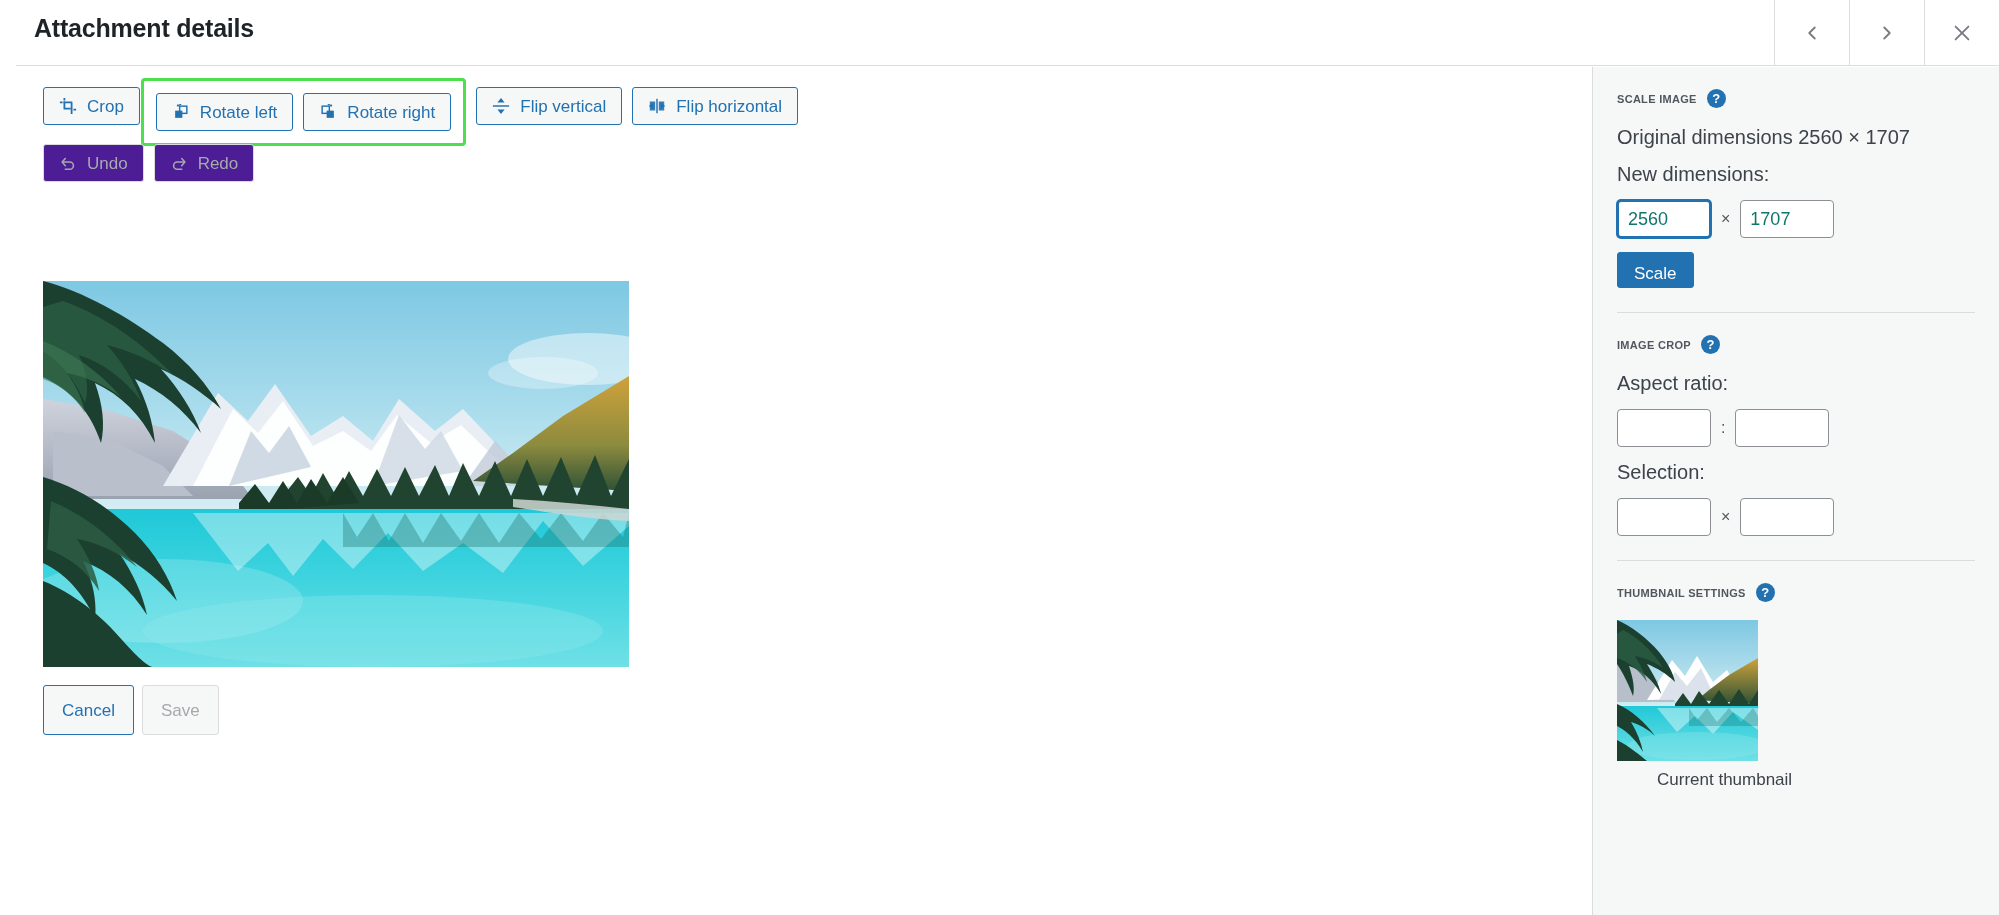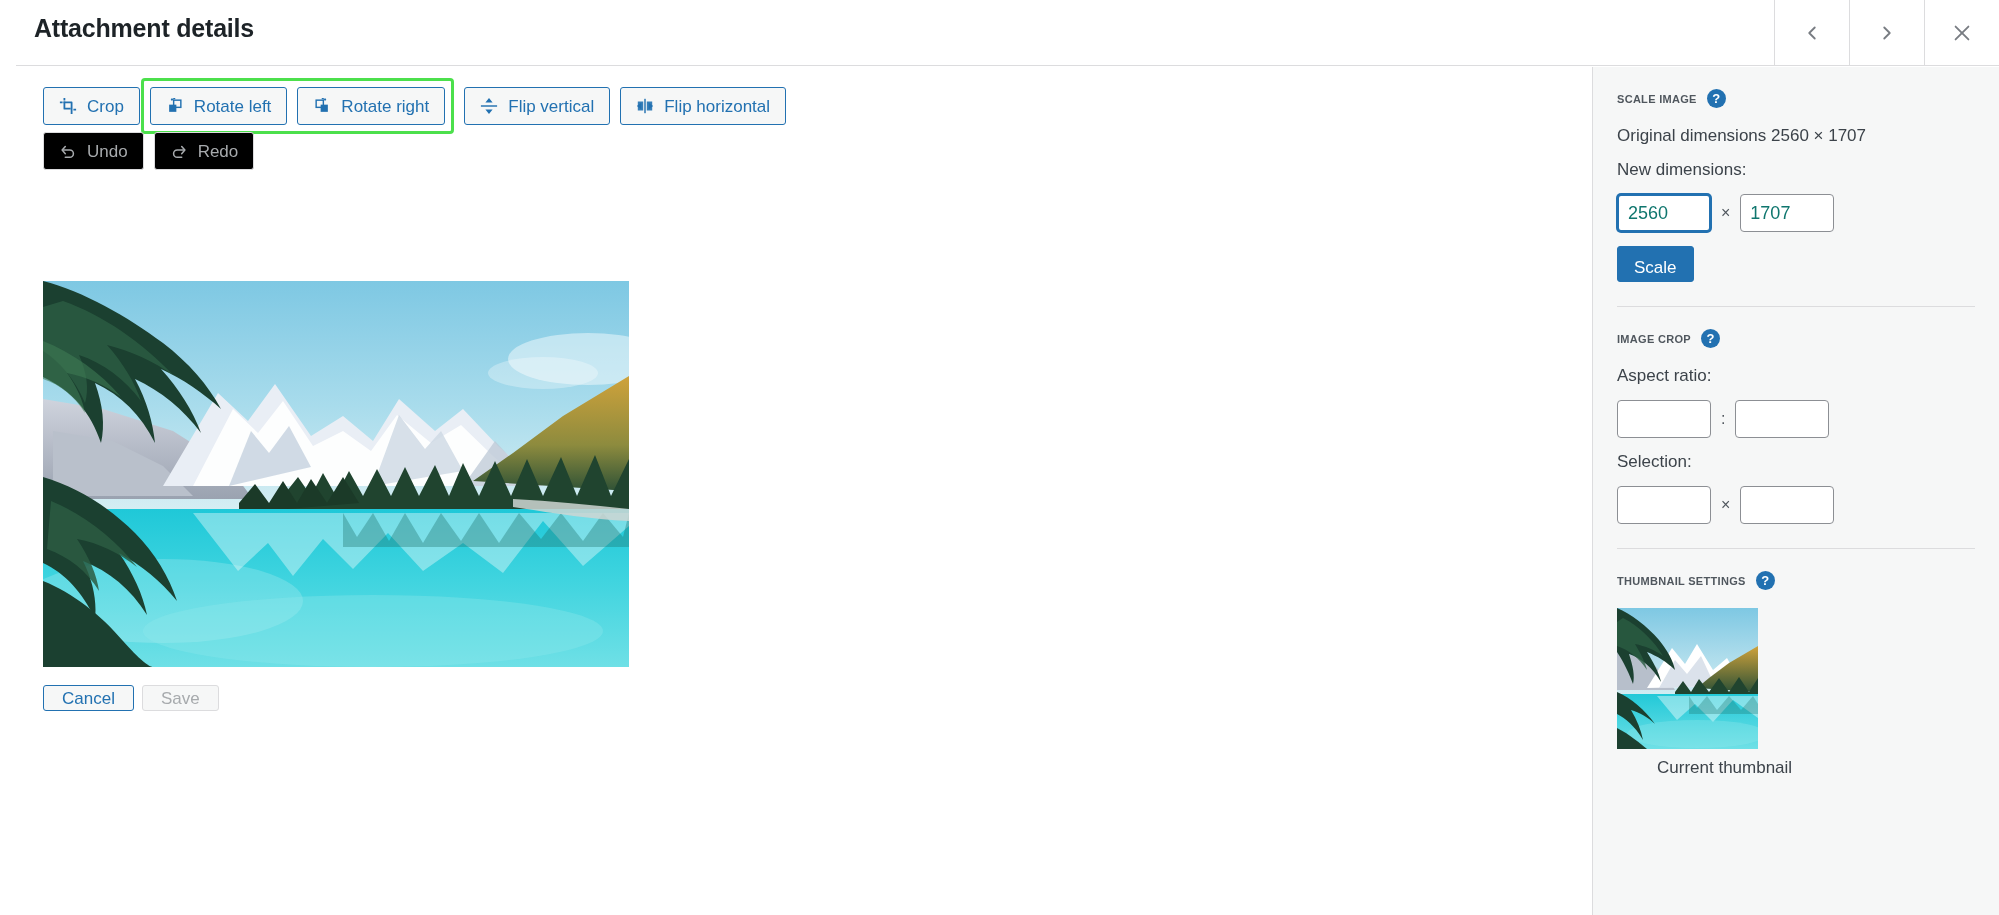--- a/index.html
+++ b/index.html
@@ -93,31 +93,31 @@
     border-radius: 3px;
     color: #2271b1;
     font-size: 17px;
     font-family: "Liberation Sans", sans-serif;
     cursor: pointer;
     white-space: nowrap;
     line-height: 1;
   }
   .tbtn svg { display:block; flex: none; }
   .tbtn.disabled {
-    background: #000000;
+    background: #4c1d95;
     border-color: #dcdcde;
     color: #a7aaad;
     cursor: default;
   }
 
   
   .hl-group {
     display: inline-flex;
     gap: 10px;
-    padding: 6px;
+    padding: 12px;
     border: 3px solid #4ce04c;
     border-radius: 4px;
     margin: -9px 0 -9px -9px;
   }
 
   .image-stage {
     position: absolute;
     left: 18px;
     top: 214px;
     width: 586px;
@@ -133,21 +133,21 @@
   .photo svg { display: block; width: 100%; height: 100%; }
 
   .bottom-actions {
     position: absolute;
     left: 18px;
     top: 618px;
     display: flex;
     gap: 8px;
   }
   .bbtn {
-    height: 26px;
+    height: 50px;
     padding: 0 18px;
     border-radius: 3px;
     font-size: 17px;
     font-family: "Liberation Sans", sans-serif;
     background: #f6f7f7;
     border: 1px solid #2271b1;
     color: #2271b1;
     cursor: pointer;
     line-height: 1;
   }
@@ -195,21 +195,21 @@
     font-weight: bold;
     display: inline-flex;
     align-items: center;
     justify-content: center;
     cursor: pointer;
     line-height: 1;
     flex: none;
   }
 
   .label-line {
-    font-size: 17px;
+    font-size: 20px;
     color: #3c434a;
     margin-bottom: 14px;
   }
   .field-row {
     display: flex;
     align-items: center;
     gap: 10px;
     margin-bottom: 14px;
   }
   .txt {

